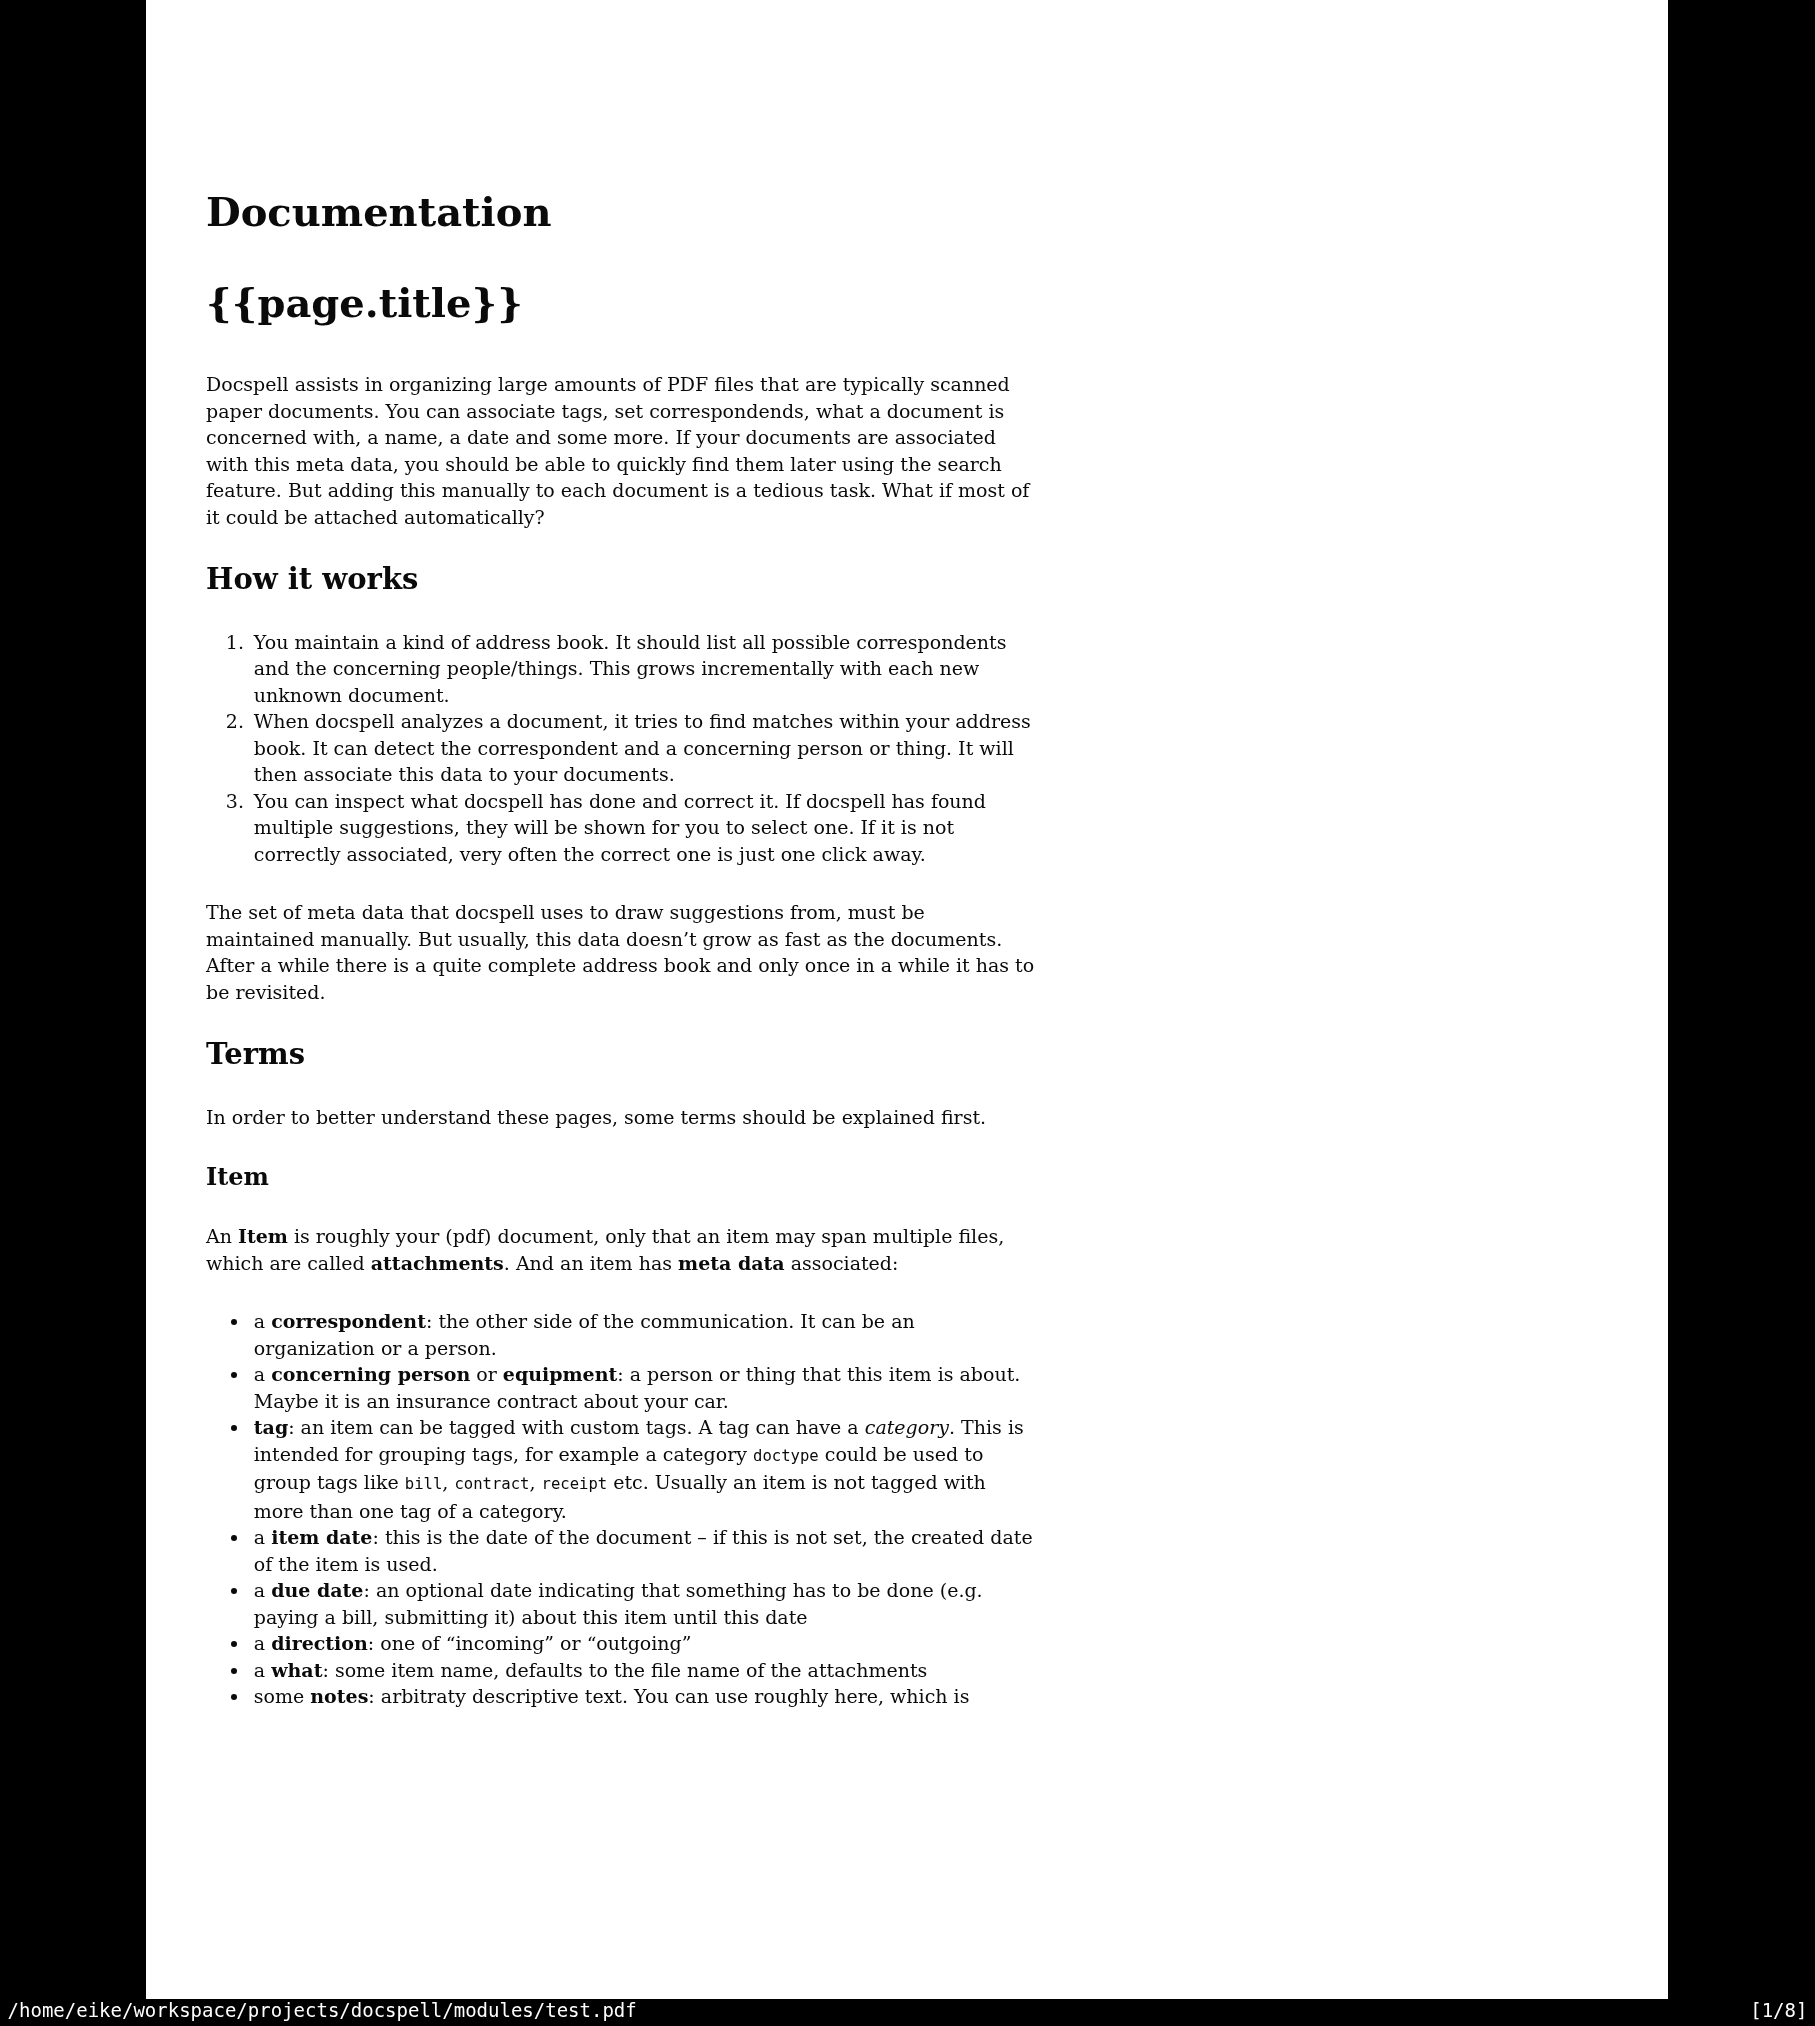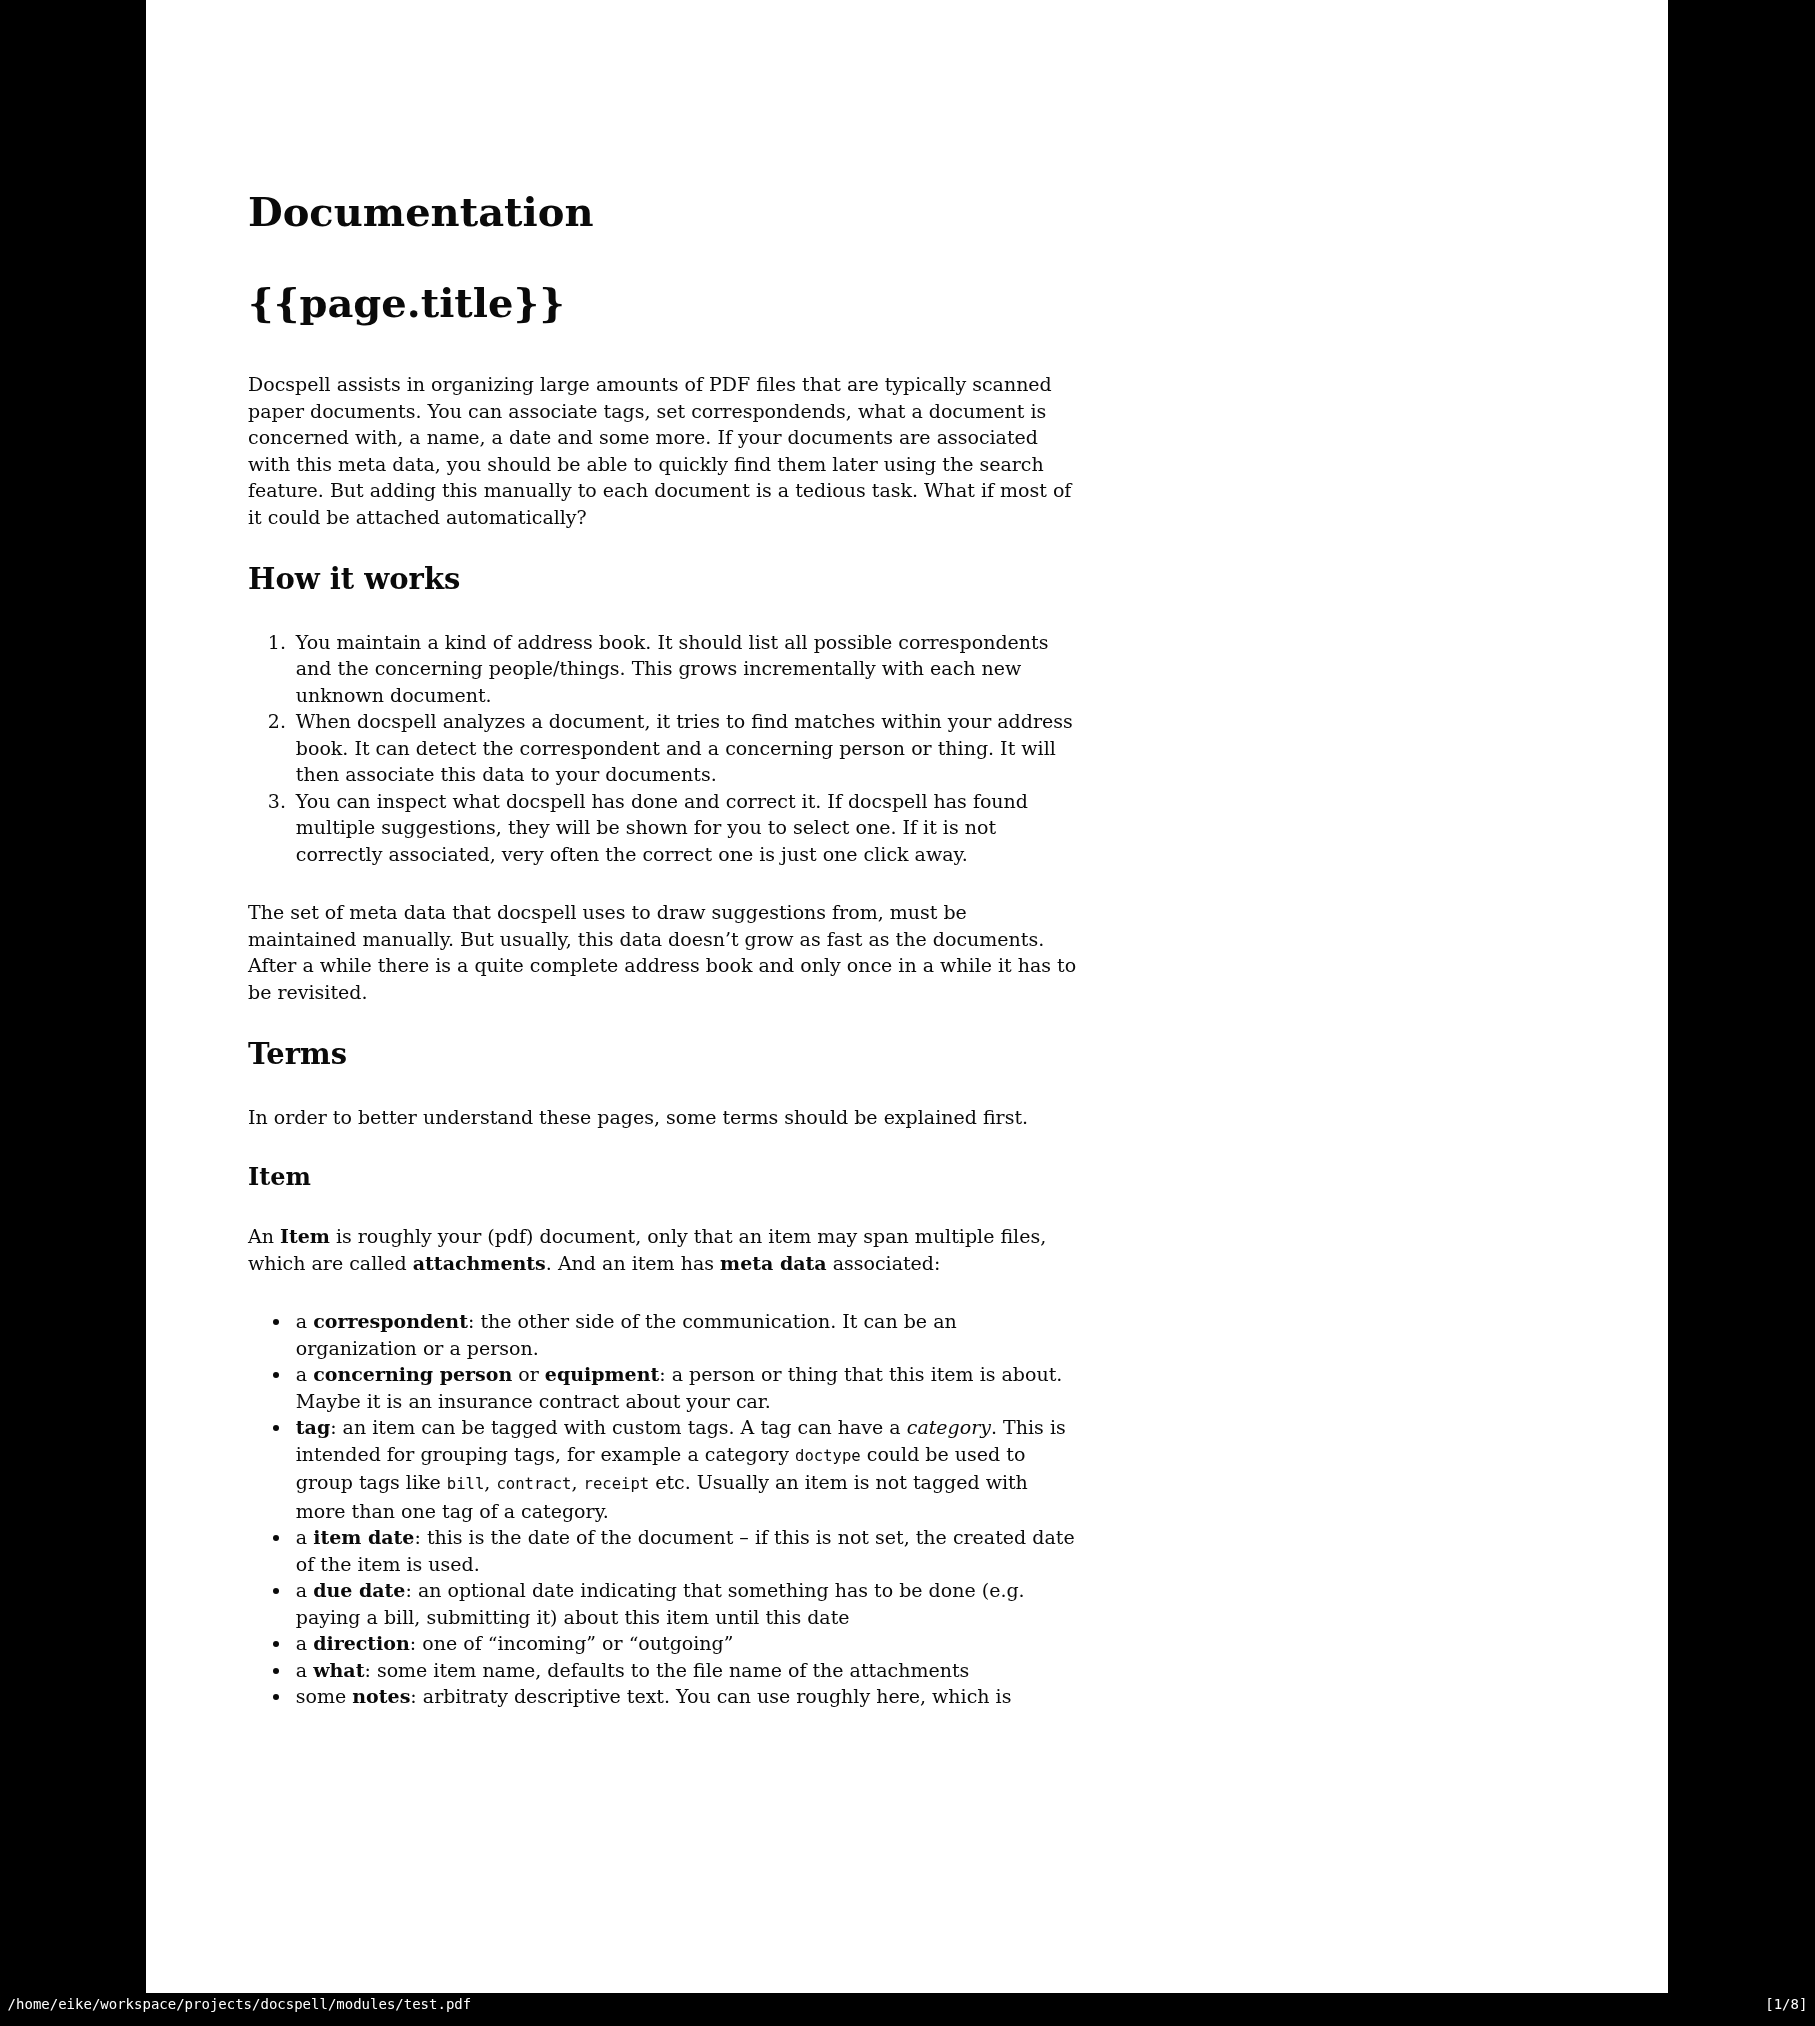--- a/index.html
+++ b/index.html
@@ -17,21 +17,21 @@
     position: absolute;
     left: 146px;
     top: 0;
     width: 1522px;
     height: 2003px;
     background: #ffffff;
     overflow: hidden;
   }
   .doc-content {
     box-sizing: border-box;
-    padding: 189px 0 0 102px;
+    padding: 189px 0 0 60px;
     width: 984px;
     color: #0a0a0a;
     font-family: "DejaVu Serif", serif;
     font-size: 19px;
     line-height: 26.5px;
   }
   .doc-content h1 {
     font-size: 40px;
     line-height: 1.15;
     font-weight: bold;
@@ -64,27 +64,27 @@
   }
   .doc-content code {
     font-family: "DejaVu Sans Mono", monospace;
     font-size: 0.82em;
   }
   .doc-content strong { font-weight: bold; }
   .doc-content em { font-style: italic; }
   .statusbar {
     position: absolute;
     left: 0;
-    bottom: 10px;
+    bottom: 4px;
     width: 100%;
     height: 23px;
     background: #000000;
     color: #ffffff;
     font-family: "DejaVu Sans Mono", monospace;
-    font-size: 14px;
+    font-size: 19px;
     display: flex;
     justify-content: space-between;
     align-items: center;
     box-sizing: border-box;
     padding: 0 7.6px 1.9px 7.6px;
     border-radius: 9px;
   }
 </style>
 </head>
 <body>

